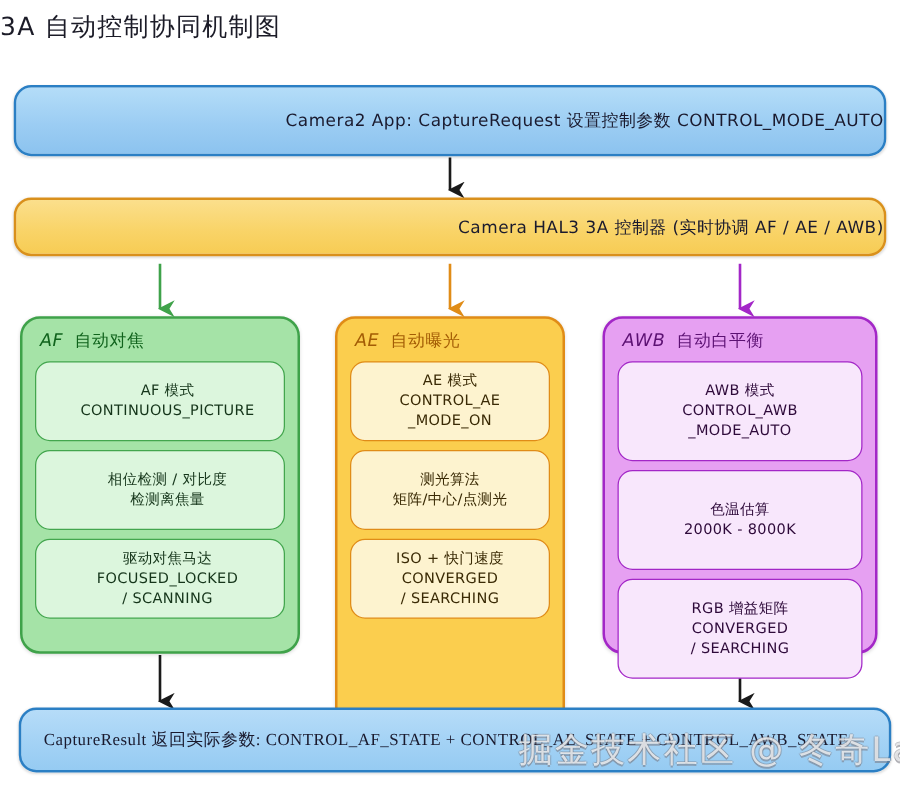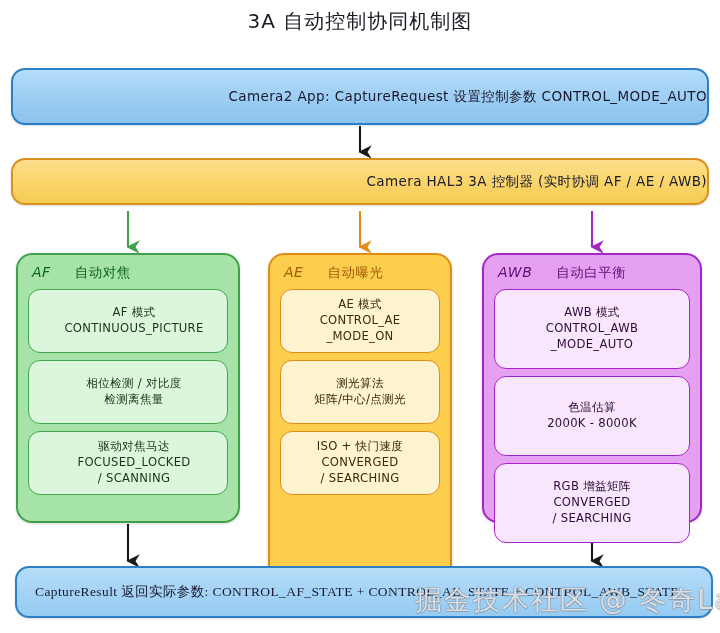--- a/index.html
+++ b/index.html
@@ -20,21 +20,20 @@
     position: absolute;
     inset: 0;
   }
 
   
   .diagram-title {
     position: absolute;
     left: 0;
     top: 8px;
     width: 720px;
-    text-align: center;
     font-size: 20px;
     letter-spacing: 1px;
     color: #1b1b27;
     font-family: "DejaVu Sans", "Liberation Sans", sans-serif;
   }
 
   
   .band {
     position: absolute;
     border-radius: 14px;
@@ -94,21 +93,21 @@
   .col-ae  { left: 268px; width: 184px; height: 344px;
              background: #fbce4e; border: 2.4px solid #e08c17; }
   .col-awb { left: 482px; width: 220px; height: 270px;
              background: #e6a0f2; border: 2.4px solid #a327c7; }
 
   .col-head {
     font-size: 13.5px;
     margin: 1px 0 7px 4px;
     display: flex;
     align-items: baseline;
-    gap: 24px;
+    gap: 9px;
     letter-spacing: .5px;
   }
   .col-head .code { font-style: italic; font-size: 14px; }
   .col-af  .col-head { color: #10631c; }
   .col-ae  .col-head { color: #a35c05; }
   .col-awb .col-head { color: #5c1173; }
 
   .cell {
     border-radius: 12px;
     box-sizing: border-box;

